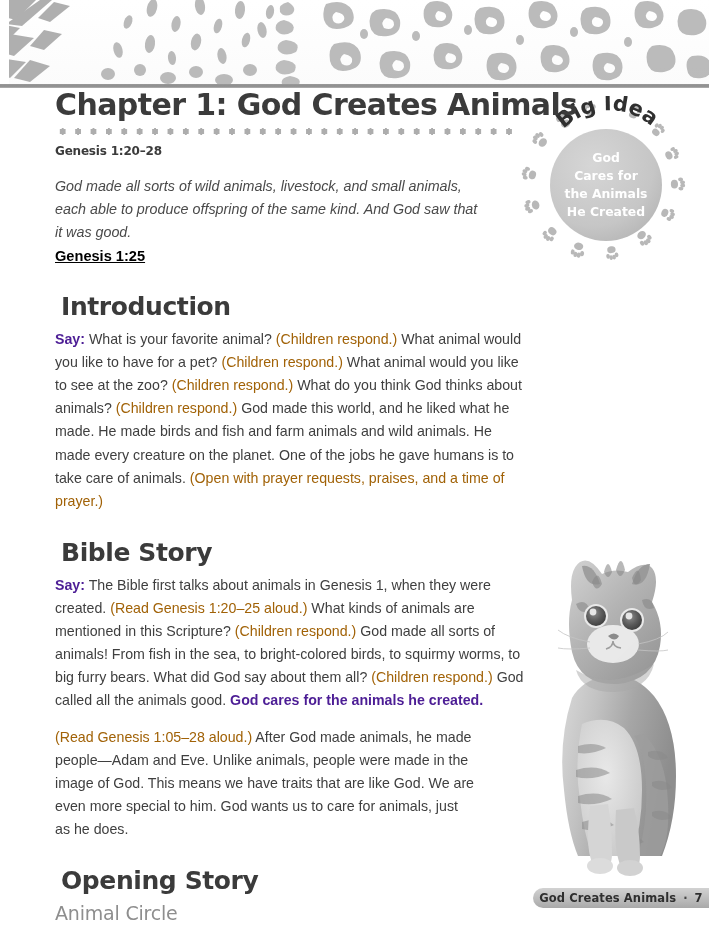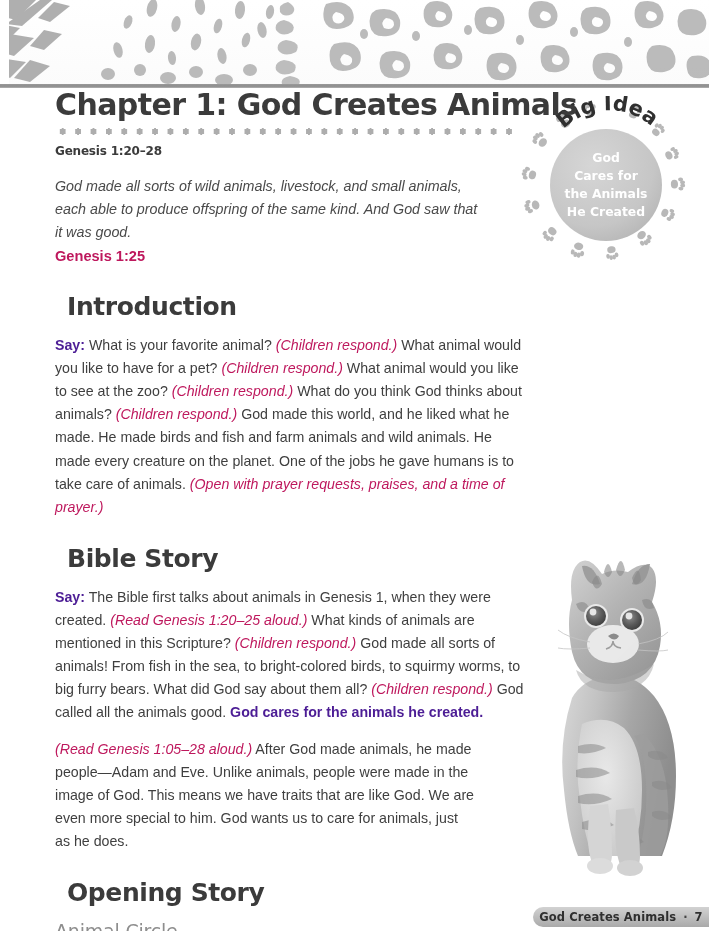--- a/index.html
+++ b/index.html
@@ -57,52 +57,52 @@
   }
   .scripture-quote{
     font-style:italic;
     font-size:14.3px;
     line-height:1.62;
     color:#4a4a4a;
     margin:17px 0 0 0;
     width:430px;
   }
   .scripture-quote .cite{
-    font-style:normal;font-weight:700;color:#be185d;display:block;
-    margin-top:1px;font-size:14.6px;
+    font-style:normal;font-weight:700;color:#000000;display:block;
+    margin-top:1px;font-size:14.6px;text-decoration:underline;
   }
 
   
   h2.sec{
     font-family:"DejaVu Sans", sans-serif;
     font-weight:700;
     font-size:25px;
     color:#3b3b3b;
-    margin:12px;
+    margin:6px;
     letter-spacing:-0.4px;
     line-height:1.15;
   }
   h3.subsec{
     font-family:"DejaVu Sans", sans-serif;
     font-weight:400;
     font-size:19px;
     color:#8e8e8e;
     margin:3px 0 0 0;
     letter-spacing:-0.2px;
   }
   p.body{
     font-size:14.2px;
     line-height:1.63;
     margin:6px 0 0 0;
     color:#3f3f3f;
     text-align:left;
   }
   p.body + p.body{margin-top:13px;}
   .lbl{font-weight:700;color:#4c1d95;}
-  .it{font-style:italic;color:#be185d;}
+  .it{color:#a16207;}
 
   .sec-block{margin-top:24px;}
   .sec-block.bible{margin-top:26px;}
   .sec-block.game{margin-top:26px;}
 
   
   .w-full{width:472px;}
   .w-narrow{width:420px;}
 
   
@@ -112,21 +112,21 @@
   .badge svg{display:block;}
 
   
   .kitten{
     position:absolute;left:520px;top:450px;width:185px;height:340px;
   }
   .kitten svg{display:block;}
 
   
   .footer{
-    position:absolute;left:533px;top:907px;width:176px;height:20px;
+    position:absolute;left:533px;top:888px;width:176px;height:20px;
     background:linear-gradient(180deg,#d2d2d2 0%,#bcbcbc 55%,#a9a9a9 100%);
     border-radius:11px 0 0 11px;
     display:flex;align-items:center;justify-content:center;
   }
   .footer-text{
     font-family:"DejaVu Sans", sans-serif;
     font-weight:700;
     font-size:11.5px;
     color:#2f2f2f;
     letter-spacing:0.1px;

